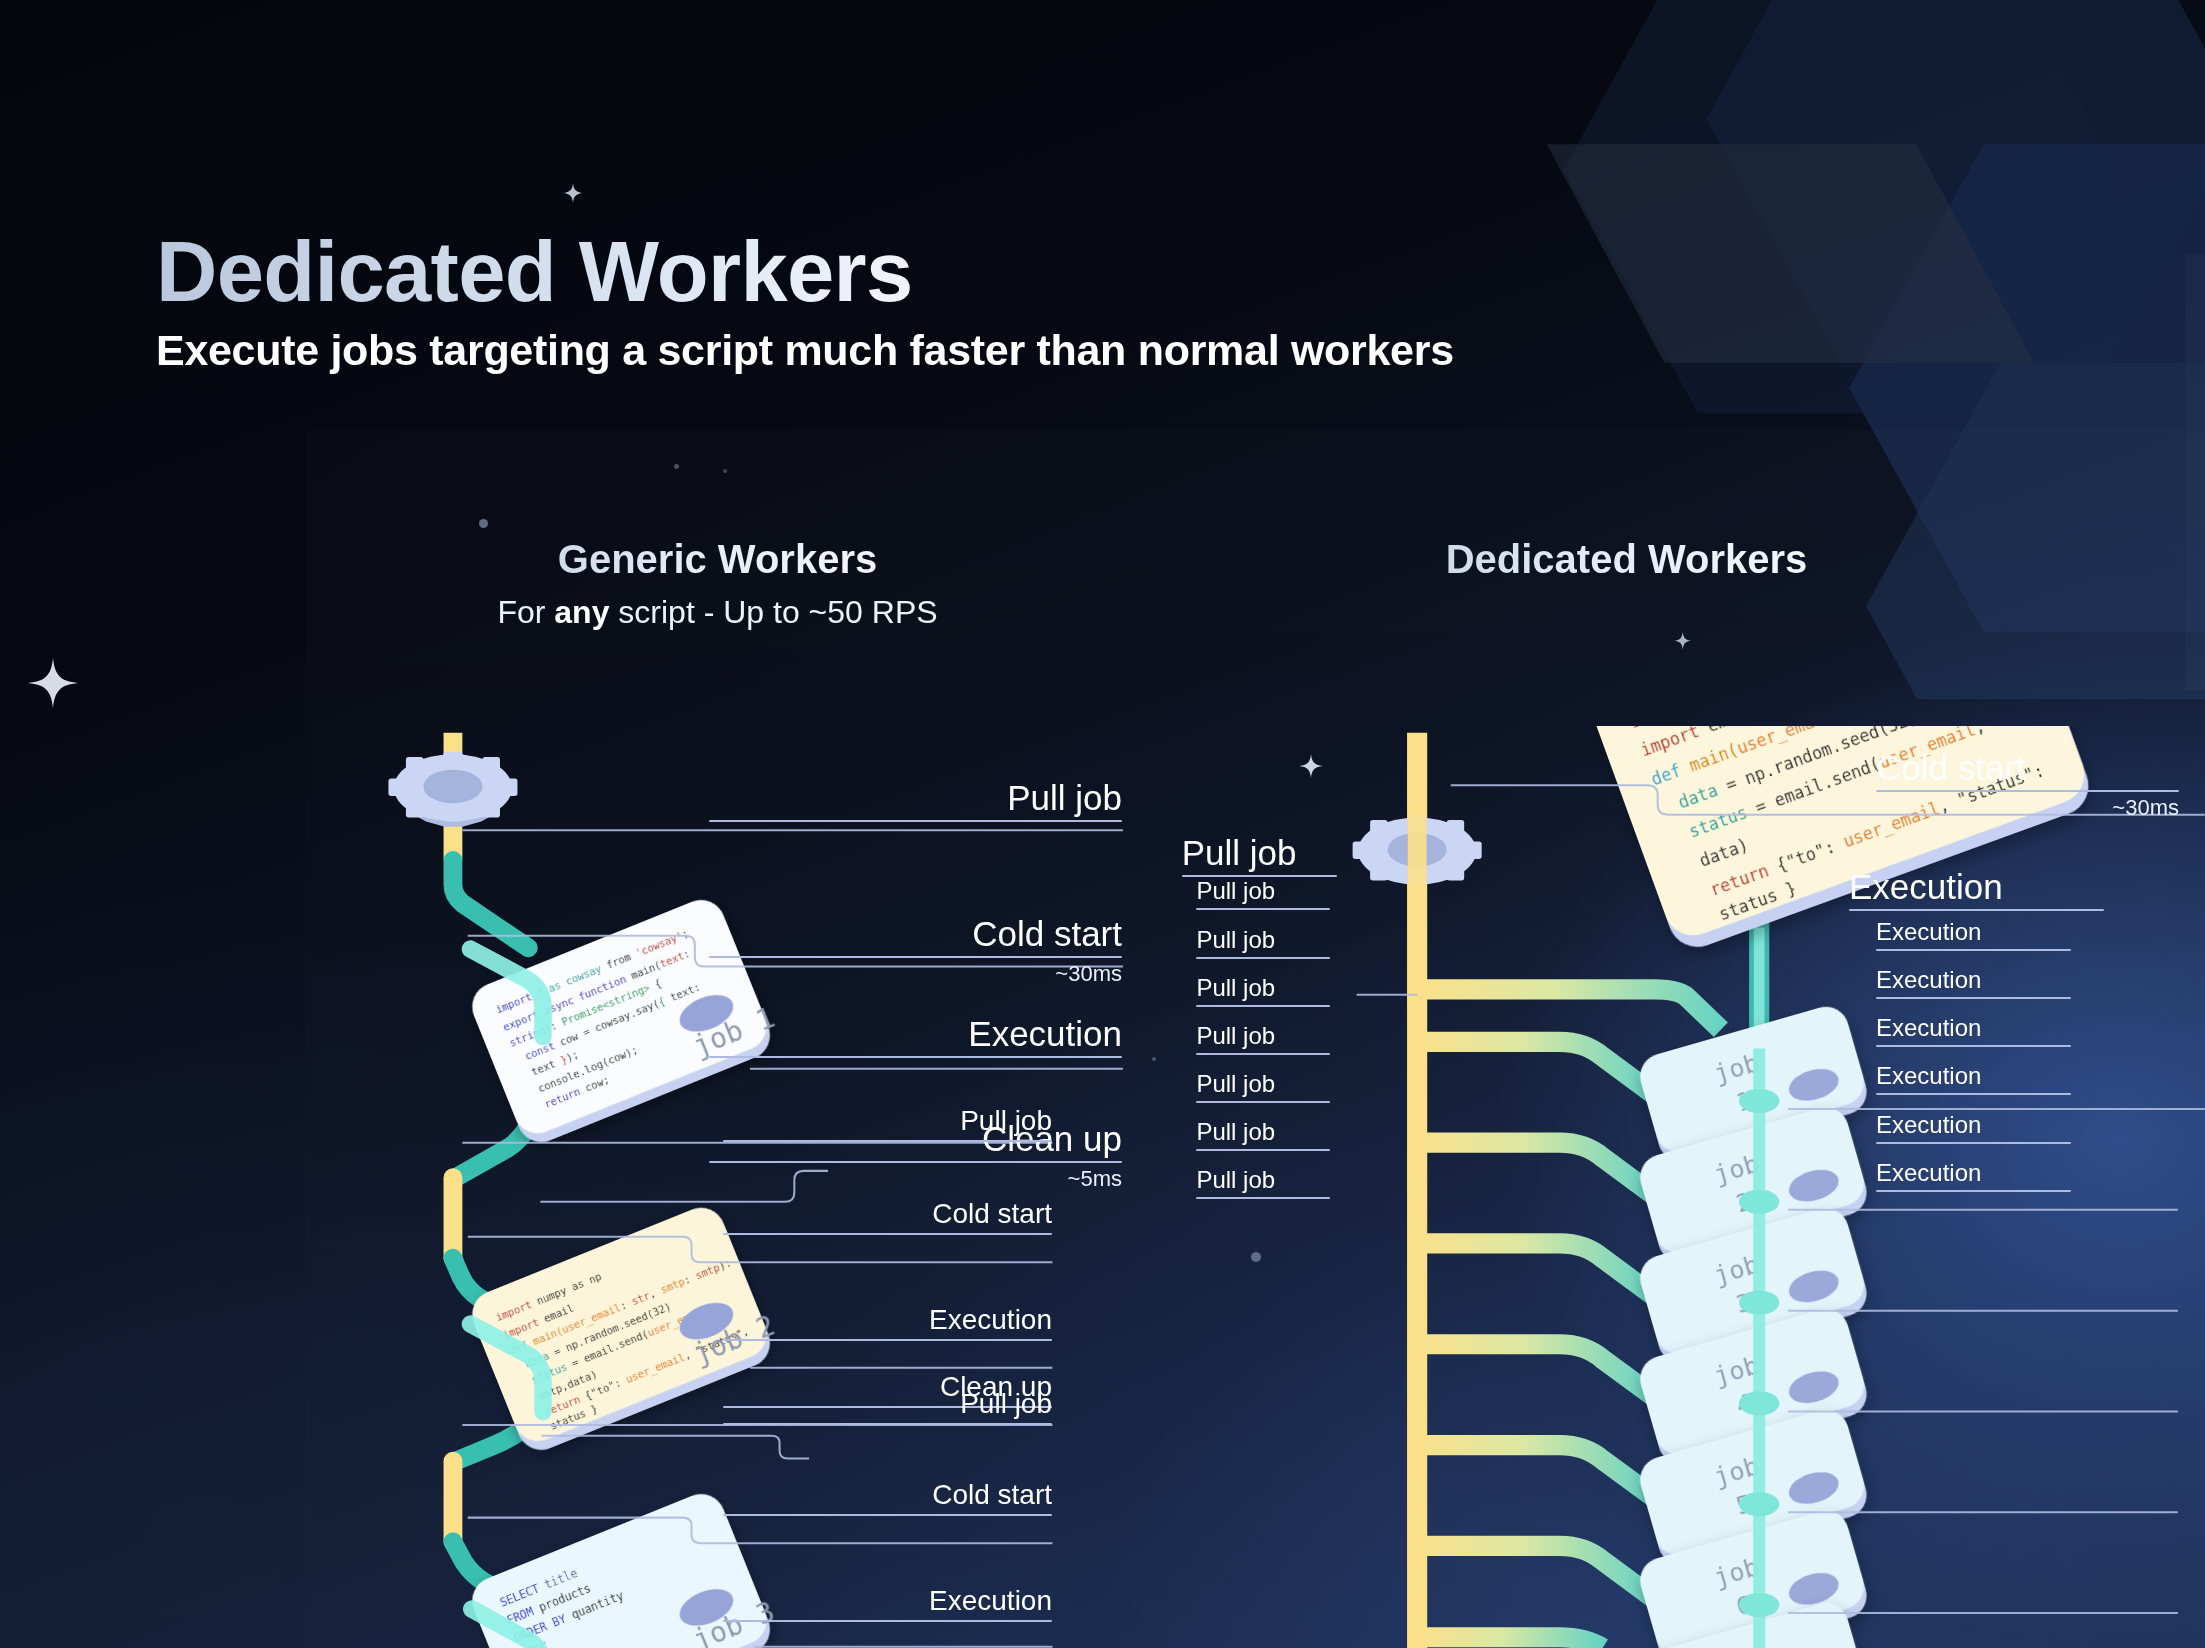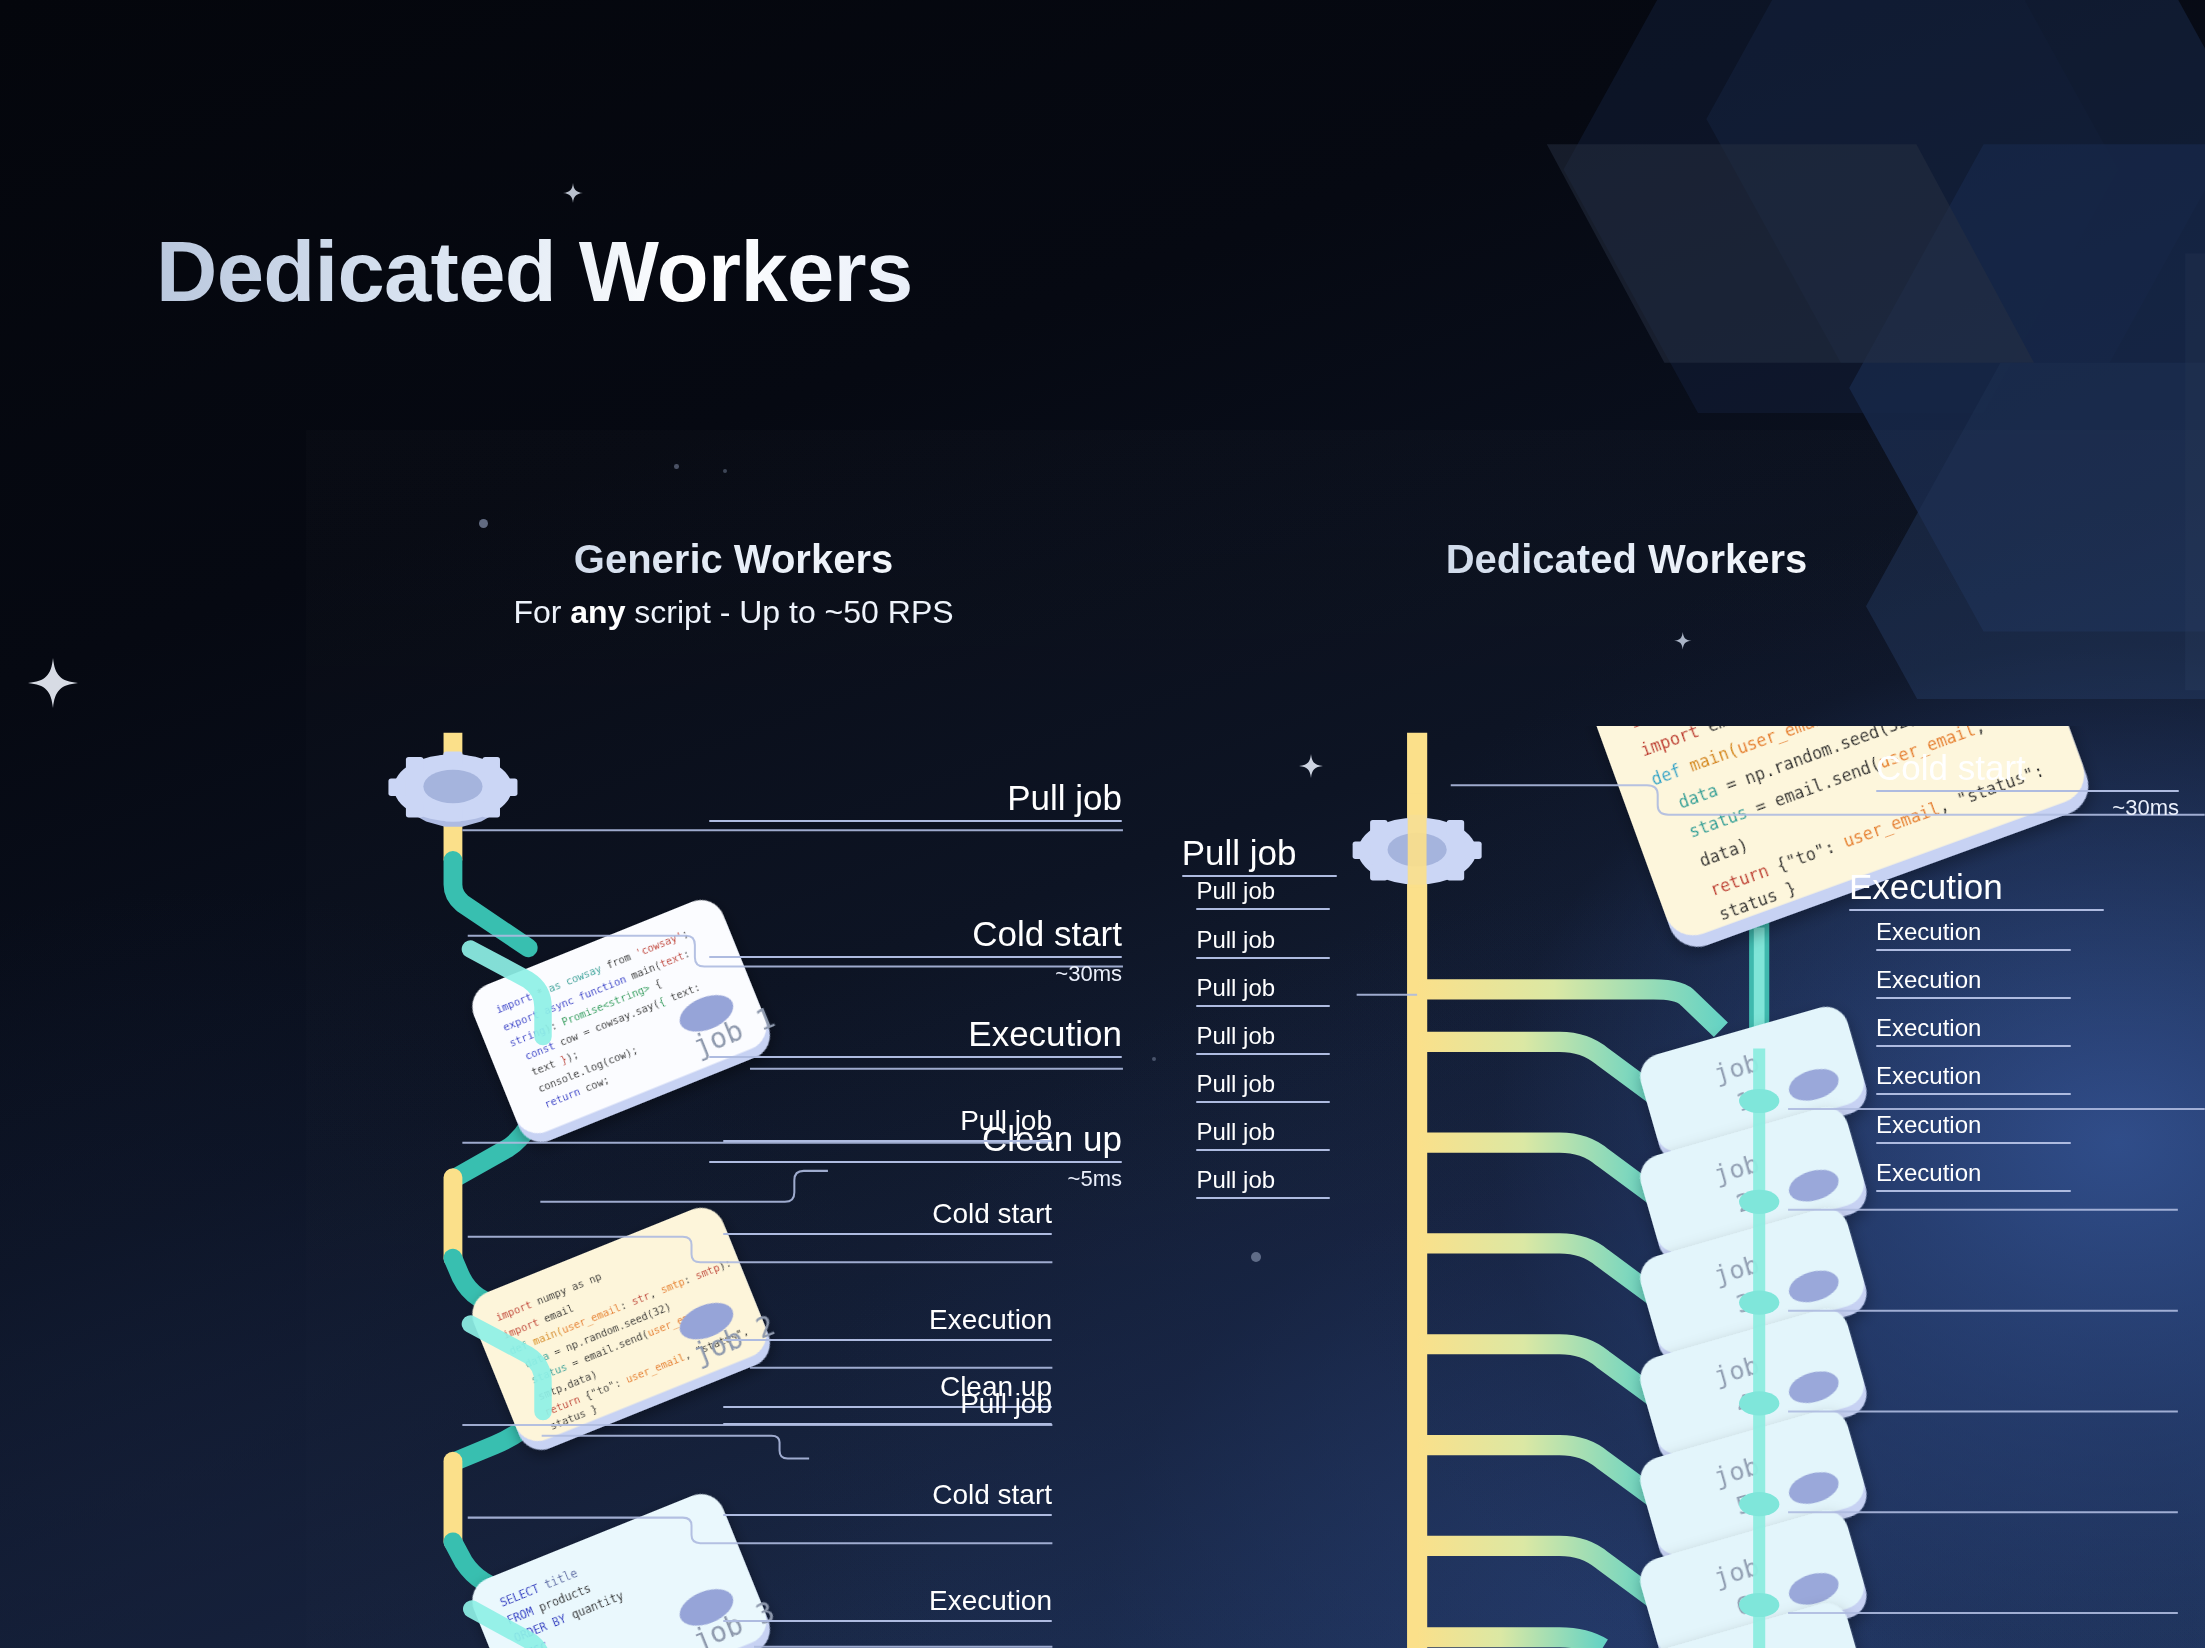--- a/index.html
+++ b/index.html
@@ -29,21 +29,21 @@
 
   
   .header { position:absolute; left:156px; top:229px; }
   .h1 { font-size:85px; font-weight:bold; letter-spacing:-0.7px; line-height:1;
     background:linear-gradient(100deg,#b9c7dd 0%,#dbe5f2 38%,#ffffff 72%,#e8eef8 100%);
     -webkit-background-clip:text; background-clip:text; color:transparent; white-space:nowrap; }
   .h2 { margin-top:12px; font-size:43px; font-weight:bold; color:#ffffff; white-space:nowrap; letter-spacing:-0.3px; }
 
   
   .col { position:absolute; top:538px; }
-  .col-left { left:310px; width:847px; }
+  .col-left { left:294px; width:847px; }
   .col-right { left:1183px; width:887px; }
   .coltitle { font-size:40px; font-weight:bold; text-align:center; line-height:1.05;
     background:linear-gradient(95deg,#aab9d2 0%,#e3ebf6 45%,#ffffff 85%);
     -webkit-background-clip:text; background-clip:text; color:transparent; }
   .colsub { margin-top:14px; font-size:32px; color:#eef3fb; text-align:center; white-space:nowrap; font-weight:400; }
   .colsub b { font-weight:bold; color:#ffffff; }
 
   
   .diagram { position:absolute; top:726px; }
   .dia-left  { left:306px;  width:851px; height:922px; }
@@ -97,20 +97,21 @@
       <path d="M20 0 C21.5 14 26 18.5 40 20 C26 21.5 21.5 26 20 40 C18.5 26 14 21.5 0 20 C14 18.5 18.5 14 20 0Z" fill="#aab4c6"></path>
     </svg>
   <div class="dot" style="left:479px;top:519px;width:9.4px;height:9.4px;opacity:.75"></div>
   <div class="dot" style="left:1251px;top:1252px;width:10px;height:10px;opacity:.7"></div>
   <div class="dot" style="left:674px;top:464px;width:4.7px;height:4.7px;opacity:.55"></div>
   <div class="dot" style="left:723px;top:469px;width:4px;height:4px;opacity:.45"></div>
   <div class="dot" style="left:1152px;top:1057px;width:4px;height:4px;opacity:.5"></div>
 
   <div class="header">
     <div class="h1">Dedicated Workers</div>
+    <div class="h2">Execute jobs targeting a script much faster than normal workers</div>
   </div>
 
   <div class="col col-left">
     <div class="coltitle">Generic Workers</div>
     <div class="colsub"><span>For </span><b>any</b><span> script - Up to ~50 RPS</span></div>
   </div>
 
   <div class="col col-right">
     <div class="coltitle">Dedicated Workers</div>
   </div>

